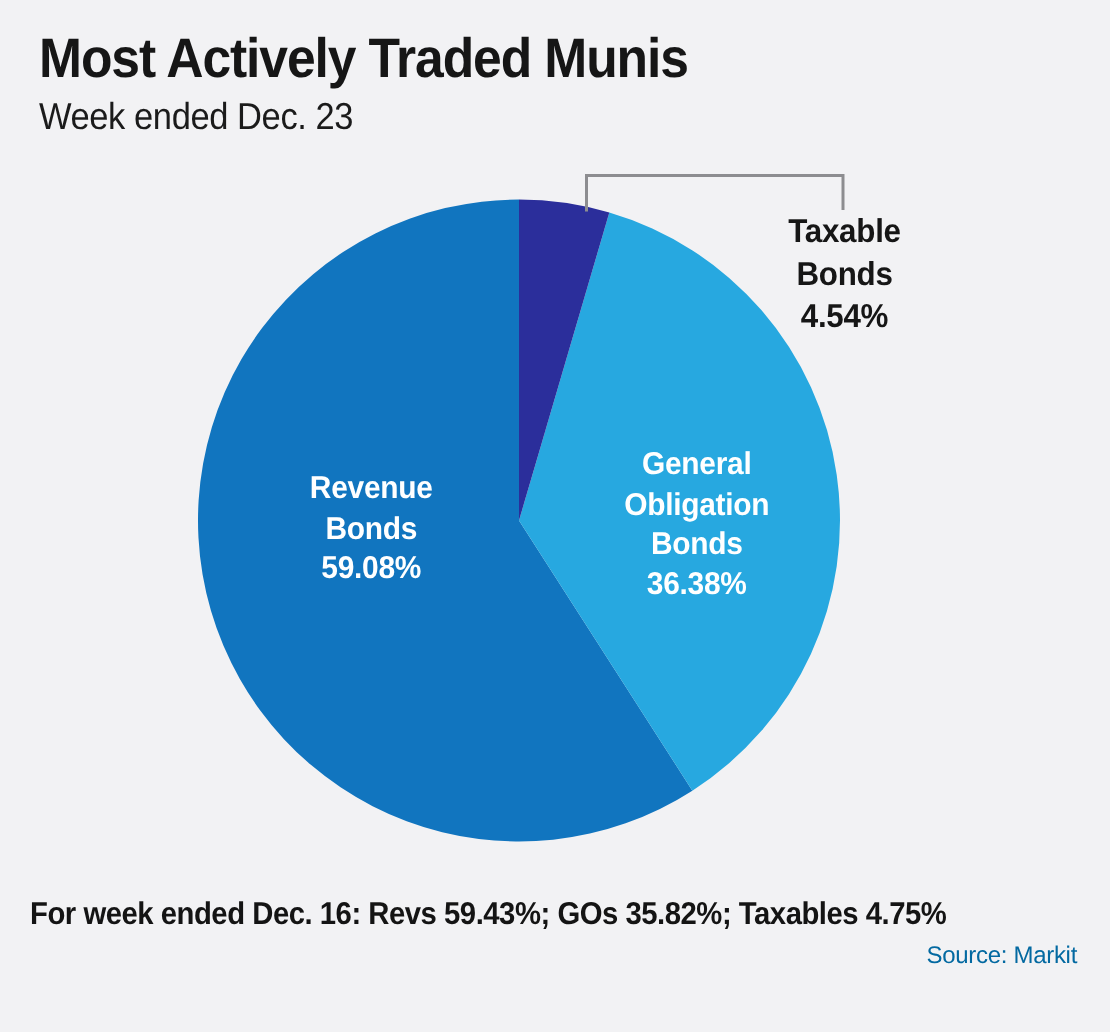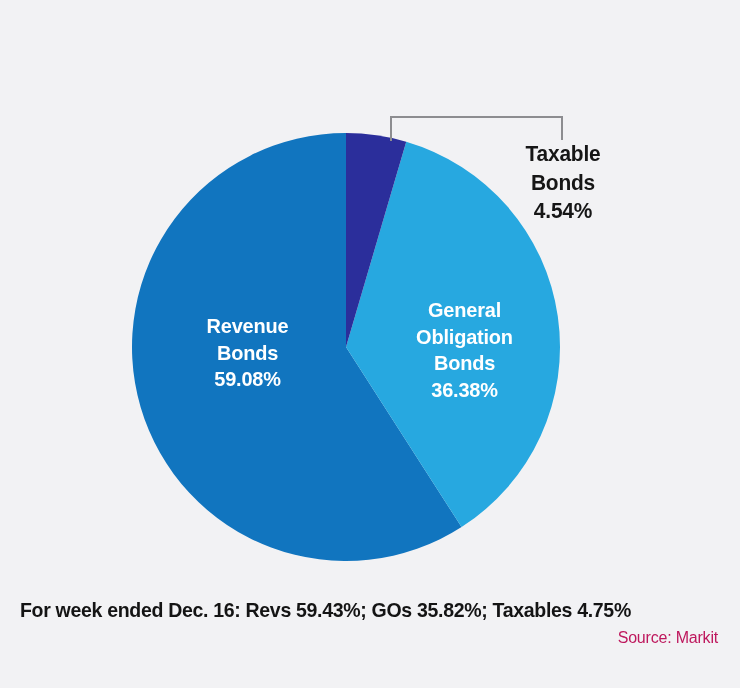--- a/index.html
+++ b/index.html
@@ -128,30 +128,34 @@
     transform-origin: left center;
     white-space: nowrap;
   }
   .source {
     position: absolute;
     right: 22px;
     top: 629px;
     font-family: "Liberation Sans Narrow", "Liberation Sans", sans-serif;
     font-size: 16px;
     font-weight: 400;
-    color: #be185d;
+    color: #0369a1;
     letter-spacing: -0.2px;
     white-space: nowrap;
   }
 </style>
 </head>
 <body>
 
 <div id="canvas">
 
+  <div class="header">
+    <div class="chart-title">Most Actively Traded Munis</div>
+    <div class="chart-subtitle">Week ended Dec. 23</div>
+  </div>
 
   <div class="pie-wrap">
 
     <svg class="pie-svg" width="740" height="600" viewBox="0 0 740 600">
 
       <path id="slice-revenue" d="M 346 347 L 461.57 527.11 A 214 214 0 1 1 346.00 133.00 Z" fill="#1175bf"></path>
 
       <path id="slice-go" d="M 346 347 L 406.22 141.65 A 214 214 0 0 1 461.57 527.11 Z" fill="#27a8e0"></path>
 
       <path id="slice-taxable" d="M 346 347 L 346.00 133.00 A 214 214 0 0 1 406.22 141.65 Z" fill="#2b2e9b"></path>

